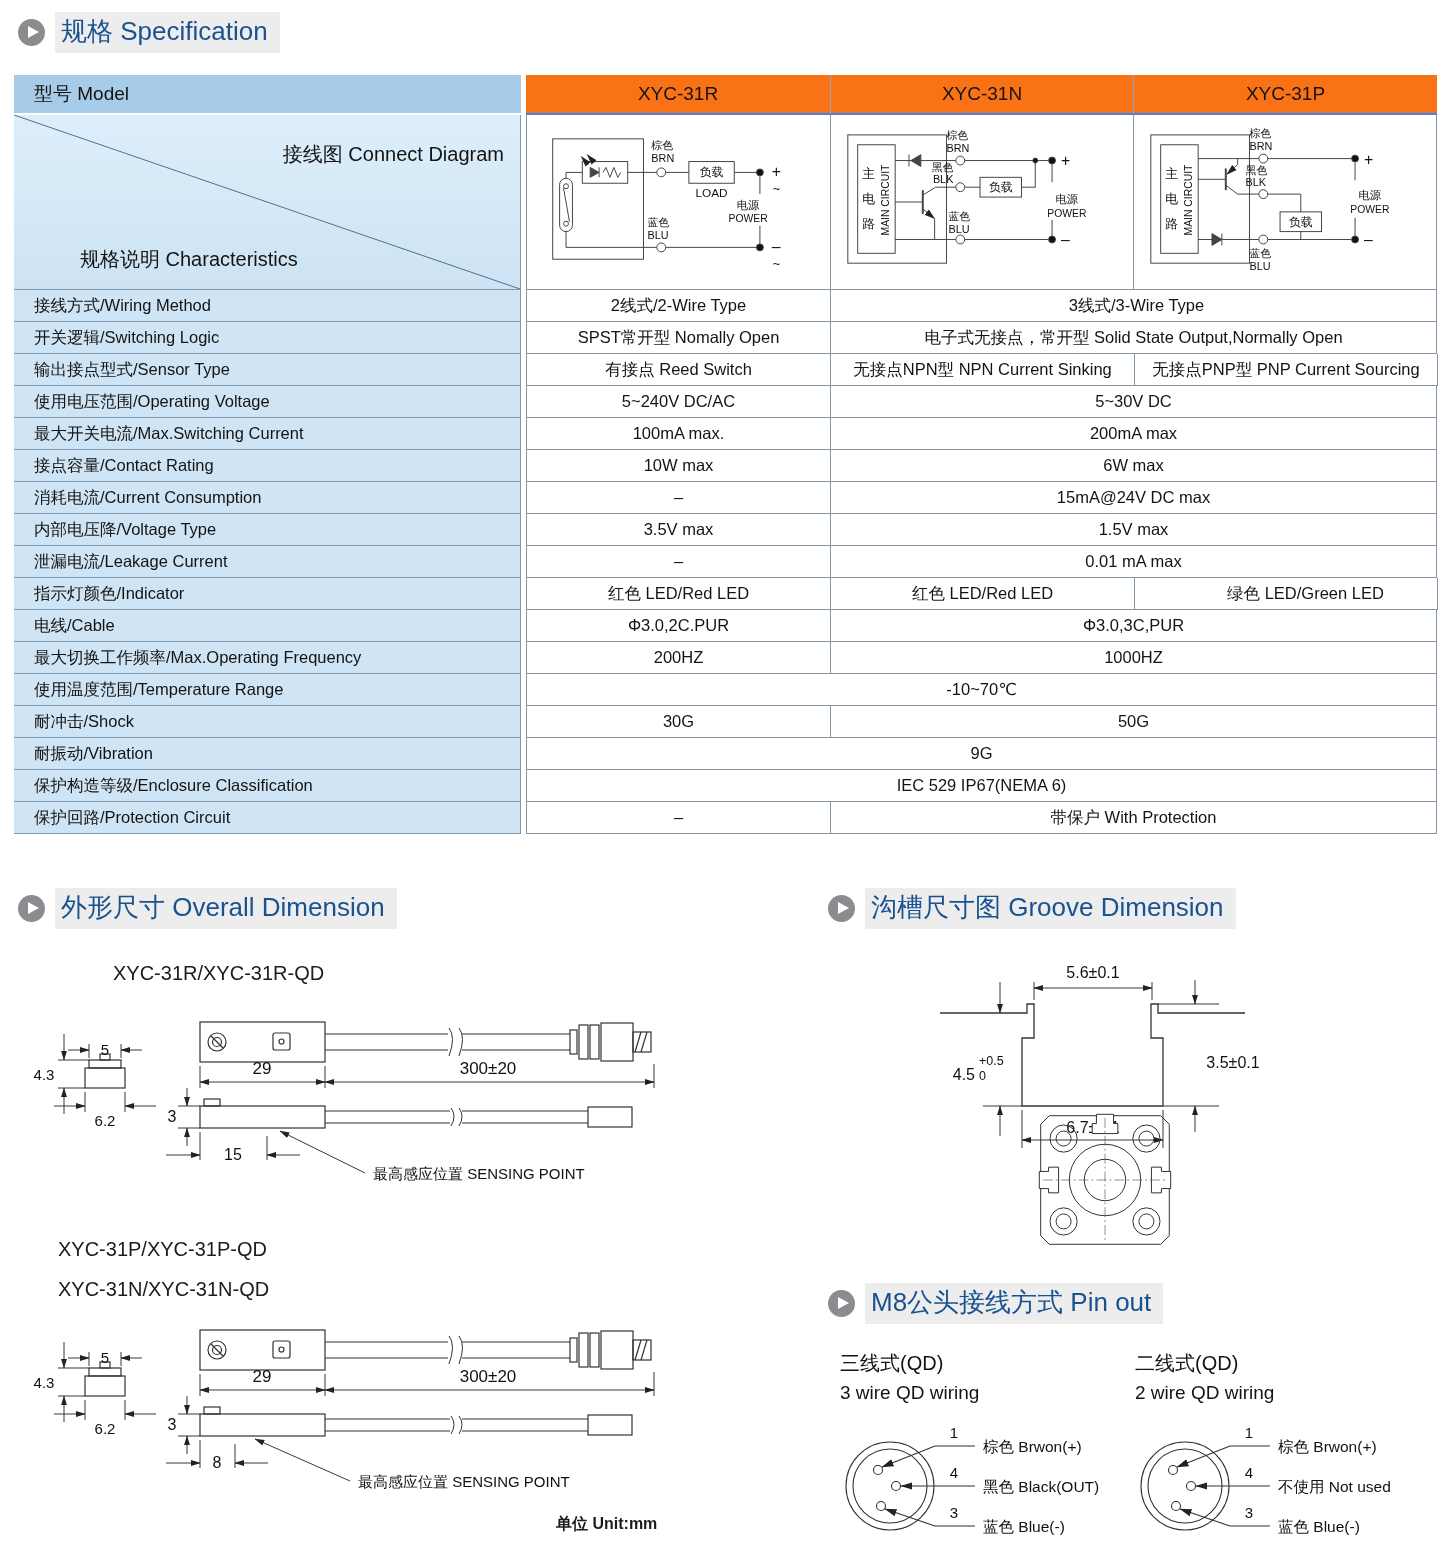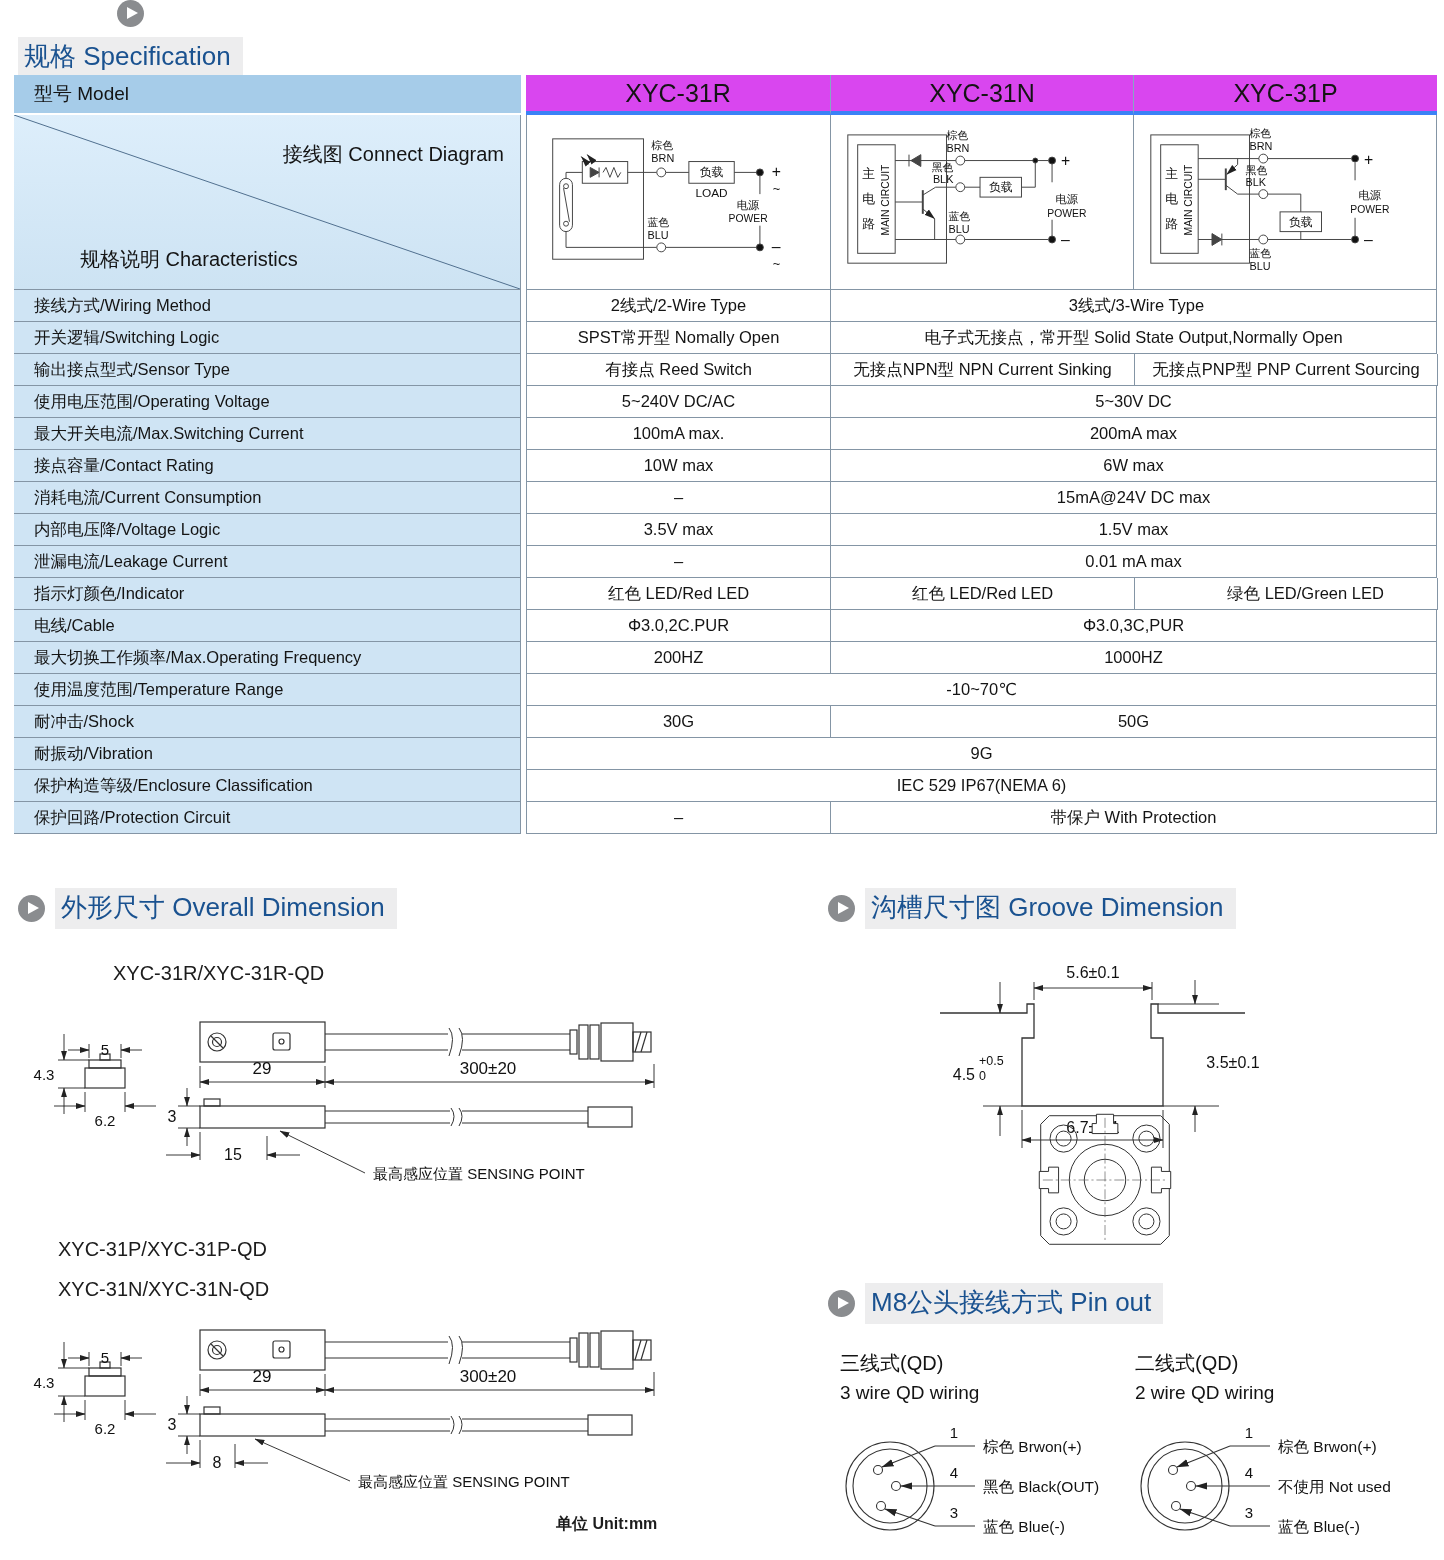--- a/index.html
+++ b/index.html
@@ -12,22 +12,22 @@
   .play-icon::after{content:"";position:absolute;left:10px;top:7px;width:0;height:0;
     border-left:11px solid #fff;border-top:6.5px solid transparent;border-bottom:6.5px solid transparent;}
   .sec-title .txt{font-size:26px;color:#1a5290;background:#ededee;padding:2px 12px 4px 6px;white-space:nowrap;}
 
   
   #spec-table{position:absolute;left:14px;top:75px;width:1423px;}
   .hrow{display:flex;height:40px;}
   .hlab{flex:0 0 507px;background:#a6cce9;display:flex;align-items:center;padding-left:20px;
         box-sizing:border-box;font-size:19px;border-bottom:2px solid #fff;}
   .hgap{flex:0 0 5px;background:#fff;}
-  .hval{background:#d946ef;display:flex;align-items:center;justify-content:center;font-size:25px;
-        box-sizing:border-box;border-left:1px solid #87a7c4;border-bottom:4px solid #3b82f6;}
+  .hval{background:#f97316;display:flex;align-items:center;justify-content:center;font-size:19px;
+        box-sizing:border-box;border-left:1px solid #87a7c4;border-bottom:2px solid #3b82f6;}
   .drow{display:flex;height:175px;}
   .dlab{flex:0 0 507px;background:linear-gradient(180deg,#ddeefb,#cde3f3);position:relative;
         box-sizing:border-box;border-bottom:1px solid #8495a5;border-right:1px solid #8495a5;}
   .dlab .diag{position:absolute;left:0;top:0;width:100%;height:100%;}
   .dlab .t1{position:absolute;top:26px;right:16px;font-size:20px;}
   .dlab .t2{position:absolute;bottom:16px;left:66px;font-size:20px;}
   .dgap{flex:0 0 5px;background:#fff;}
   .dval{background:#fff;box-sizing:border-box;border-left:1px solid #8495a5;border-bottom:1px solid #8495a5;
         display:flex;align-items:center;justify-content:center;}
   .dval.last{border-right:1px solid #8495a5;}
@@ -53,21 +53,21 @@
 <svg width="0" height="0" style="position:absolute" aria-hidden="true">
   <defs>
     <marker id="ar" viewBox="0 0 10 7" markerWidth="11" markerHeight="8" refX="9.5" refY="3.5" orient="auto-start-reverse">
       <path d="M0,0.4 L10,3.5 L0,6.6 z" fill="#222"></path>
     </marker>
   </defs>
 </svg>
 
 <div id="page">
 
-  <div class="sec-title" style="left:18px;top:0;flex-direction:column;">
+  <div class="sec-title" style="left:18px;top:12px;">
     <span class="play-icon"></span>
     <span class="txt">规格 Specification</span>
   </div>
 
   <div id="spec-table">
     <div class="hrow">
       <div class="hlab">型号 Model</div>
       <div class="hgap"></div>
       <div class="hval" style="flex:0 0 304px;border-left:none;">XYC-31R</div>
       <div class="hval" style="flex:0 0 303px;">XYC-31N</div>
@@ -259,21 +259,21 @@
           <div class="scell sval" style="flex: 0 0 304px;">10W max</div>
           <div class="scell sval last" style="flex: 0 0 607px;">6W max</div>
         </div>
         <div class="srow">
           <div class="scell slab">消耗电流/Current Consumption</div>
           <div class="sgap"></div>
           <div class="scell sval" style="flex: 0 0 304px;">–</div>
           <div class="scell sval last" style="flex: 0 0 607px;">15mA@24V DC max</div>
         </div>
         <div class="srow">
-          <div class="scell slab">内部电压降/Voltage Logic</div>
+          <div class="scell slab">内部电压降/Voltage Type</div>
           <div class="sgap"></div>
           <div class="scell sval" style="flex: 0 0 304px;">3.5V max</div>
           <div class="scell sval last" style="flex: 0 0 607px;">1.5V max</div>
         </div>
         <div class="srow">
           <div class="scell slab">泄漏电流/Leakage Current</div>
           <div class="sgap"></div>
           <div class="scell sval" style="flex: 0 0 304px;">–</div>
           <div class="scell sval last" style="flex: 0 0 607px;">0.01 mA max</div>
         </div>

